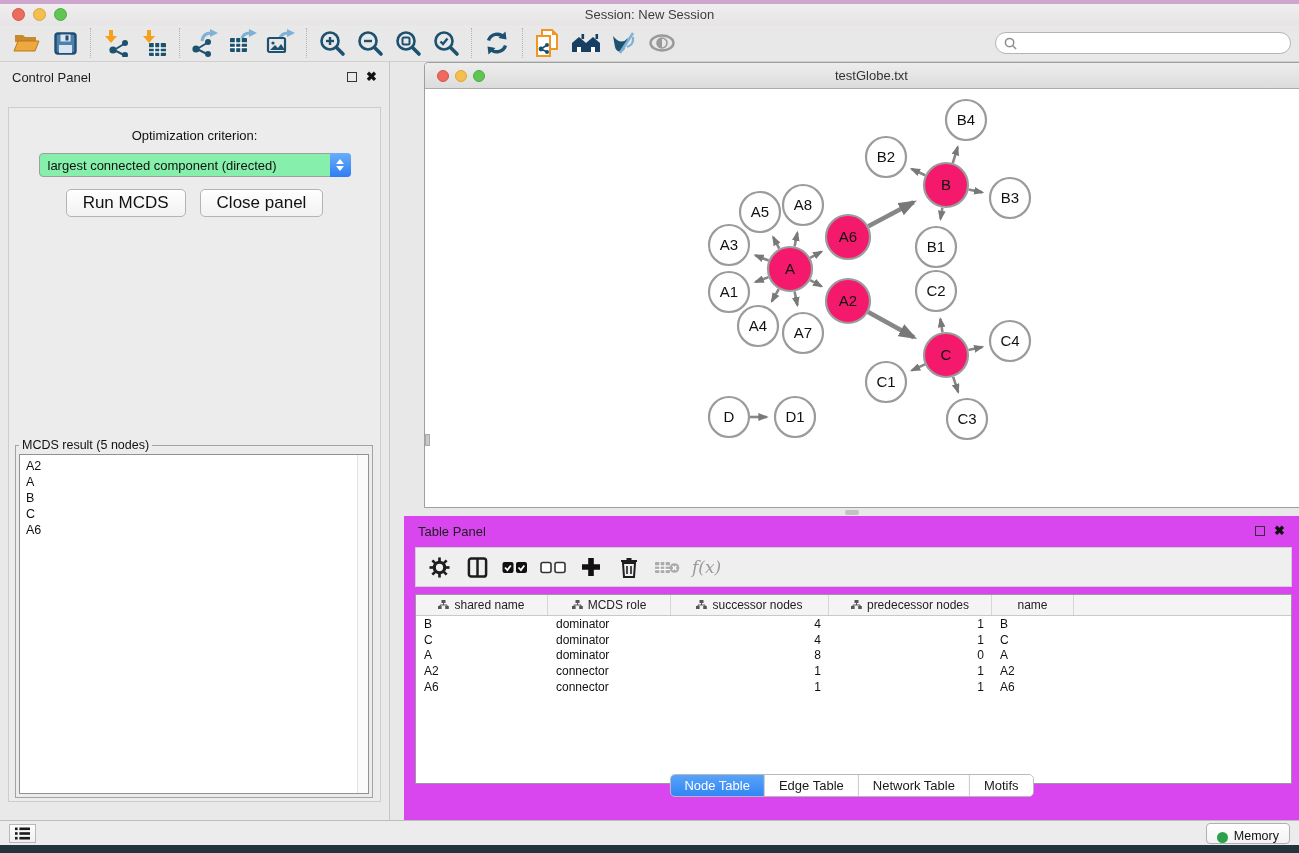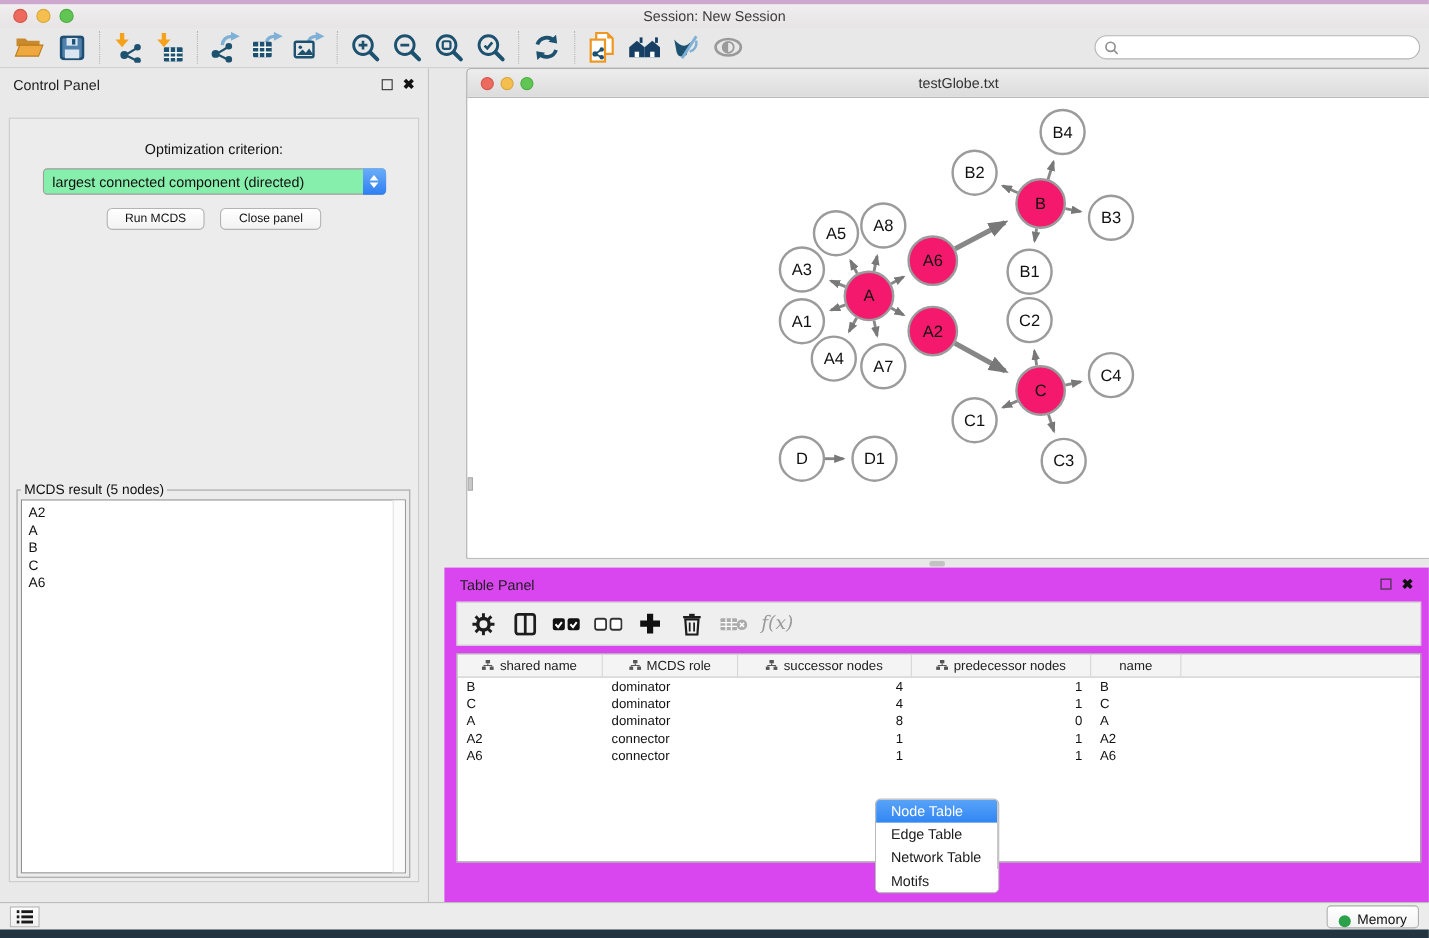--- a/index.html
+++ b/index.html
@@ -65,21 +65,21 @@
   .combo-stepper {
     width:21px; height:24px; margin:-1px; border-radius:0 4px 4px 0;
     background:linear-gradient(#6aaef9,#2f7ef2);
     display:flex; flex-direction:column; align-items:center; justify-content:center; gap:2px;
   }
   .chev-up { width:0; height:0; border-left:4px solid transparent; border-right:4px solid transparent; border-bottom:5px solid #fff; }
   .chev-dn { width:0; height:0; border-left:4px solid transparent; border-right:4px solid transparent; border-top:5px solid #fff; }
   .btn-row { display:flex; justify-content:center; gap:14px; margin-top:12px; }
   .mac-btn {
     background:linear-gradient(#ffffff,#f2f2f2); border:1px solid #b4b4b4; border-radius:5px;
-    font-size:11px; color:#111; padding:3px 16px; font-family:"Liberation Sans",sans-serif;
+    font-size:17px; color:#111; padding:3px 16px; font-family:"Liberation Sans",sans-serif;
   }
   .result-group {
     position:absolute; left:6px; right:7px; top:330px; bottom:3px;
     border:1px solid #a3a3a3; margin:0;
   }
   .result-group legend { font-size:12.5px; color:#111; padding:0 3px; margin-left:3px; }
   .result-list {
     position:absolute; left:3px; right:3px; top:2px; bottom:3px;
     background:#fff; border:1px solid #919191; padding:3px 6px;
     font-size:12.5px; color:#111; line-height:16px;
@@ -127,21 +127,21 @@
   .dt-header { display:flex; height:21px; background:#f4f4f4; border-bottom:1px solid #c9c9c9; }
   .dt-hcell {
     display:flex; align-items:center; justify-content:center; gap:5px;
     font-size:12px; color:#222; border-right:1px solid #d6d6d6; position:relative;
   }
   .dt-row { display:flex; height:15.7px; align-items:center; }
   .dt-cell { font-size:12px; color:#111; padding:0 8px; overflow:hidden; white-space:nowrap; }
   .num { text-align:right; }
   .c0 { width:132px; } .c1 { width:123px; } .c2 { width:158px; } .c3 { width:163px; } .c4 { width:82px; }
   .tree-icon { flex:0 0 auto; }
-  .tp-tabs { bottom:8px; top:auto;flex-direction:column; }
+  .tp-tabs { bottom:23px; top:auto; }
 
   
   .statusbar {
     position:absolute; left:0; top:820px; width:1299px; height:25px;
     background:#ececec; border-top:1px solid #bdbdbd;
     display:flex; align-items:center; padding:0 9px;
   }
   .list-btn { width:27px; height:19px; background:linear-gradient(#fdfdfd,#f0f0f0); border:1px solid #b8b8b8; display:flex; align-items:center; justify-content:center; }
   .memory-btn {
     margin-left:auto; height:21px; background:linear-gradient(#ffffff,#f3f3f3);

